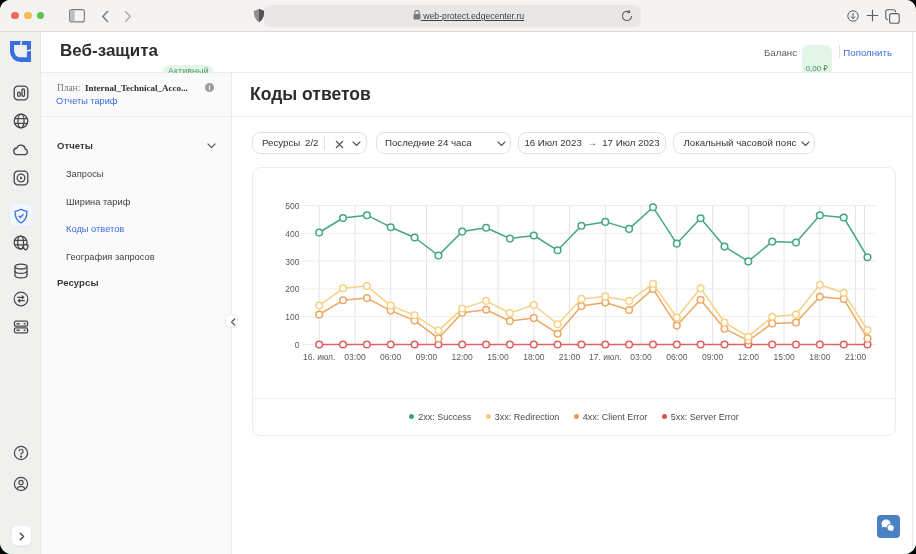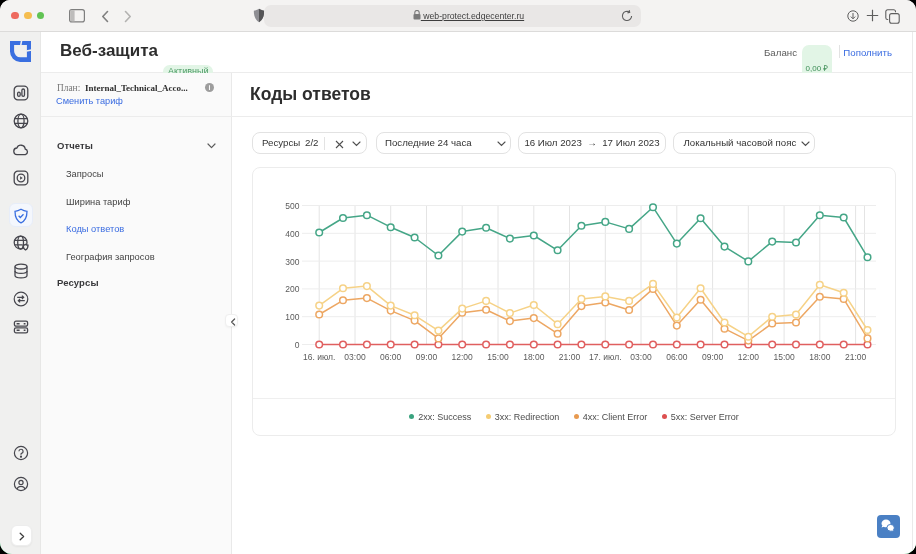--- a/index.html
+++ b/index.html
@@ -167,21 +167,21 @@
       <h1>Веб-защита</h1>
       <div id="badge">Активный</div>
       <div id="ballbl">Баланс</div>
       <div id="balpill">0,00 ₽</div>
       <div id="baldiv"></div>
       <div id="popol">Пополнить</div>
     </div>
     <div id="sidebar">
       <div class="plan"><span class="lbl">План:&nbsp; </span><span class="val">Internal_Technical_Acco...</span></div>
       <div id="info">i</div>
-      <div id="smenit">Сменить тариф</div>
+      <div id="smenit">Отчеты тариф</div>
       <div id="sdiv"></div>
       <div class="navhead" style="top:66.5px">Отчеты</div>
       <svg class="navchev" style="top:70px" width="9" height="6" viewBox="0 0 9 6">
           <path d="M1 1 L4.5 4.6 L8 1" fill="none" stroke="#5c5c5c" stroke-width="1.2" stroke-linecap="round" stroke-linejoin="round"></path>
         </svg>
       <div class="navitem" style="top:95.5px">Запросы</div>
       <div class="navitem" style="top:123.5px">Ширина тариф</div>
       <div class="navitem" style="top:151px;color:#3a6ce1">Коды ответов</div>
       <div class="navitem" style="top:179px">География запросов</div>
       <div class="navhead" style="top:203.5px">Ресурсы</div>

